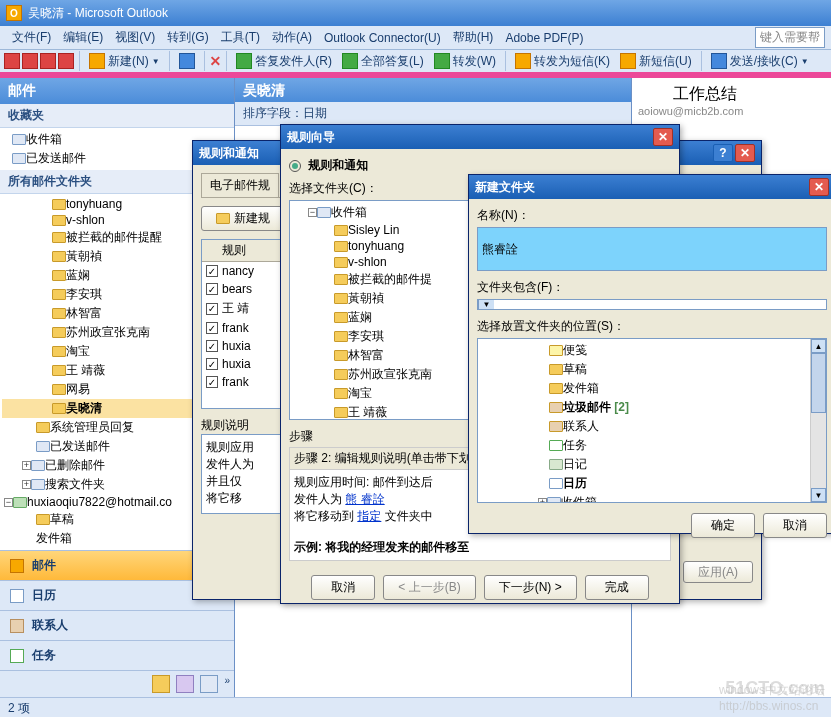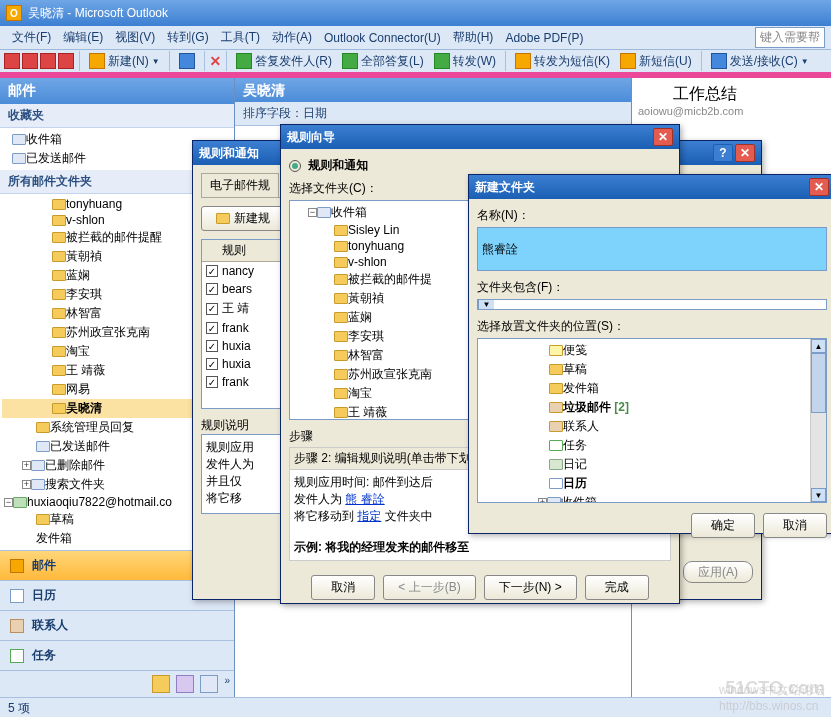--- a/index.html
+++ b/index.html
@@ -308,21 +308,21 @@
     <div class="reading-pane">
       <div class="subj">工作总结</div>
       <div class="addr">aoiowu@micb2b.com</div>
       <div style="height:40px"></div>
       <div class="att">KB)</div>
     </div>
   </div>
 </div>
 
 <div class="statusbar">
-  <span>5 项</span>
+  <span>2 项</span>
 </div>
 
 <div class="dialog" style="left:192px; top:140px; width:570px; height:460px;">
   <div class="dlg-title">
     <span>规则和通知</span>
     <span class="spacer"></span>
     <span class="dlg-help">?</span>
     <span class="dlg-close">✕</span>
   </div>
   <div class="body">
@@ -369,21 +369,21 @@
         </div>
     </div>
     <div style="margin-top:8px;">规则说明</div>
     <div class="listbox" style="height:80px;padding:4px;">
       <div>规则应用</div>
       <div>发件人为</div>
       <div>并且仅</div>
       <div>将它移</div>
     </div>
     <div style="text-align:right;margin-top:50px;">
-      <span class="win-btn" style="color:#888;border-radius:9px;">应用(A)</span>
+      <span class="win-btn" style="color:#888;">应用(A)</span>
     </div>
   </div>
 </div>
 
 <div class="dialog" style="left:280px; top:124px; width:400px; height:480px;">
   <div class="dlg-title">
     <span>规则向导</span>
     <span class="spacer"></span>
     <span class="dlg-close">✕</span>
   </div>

